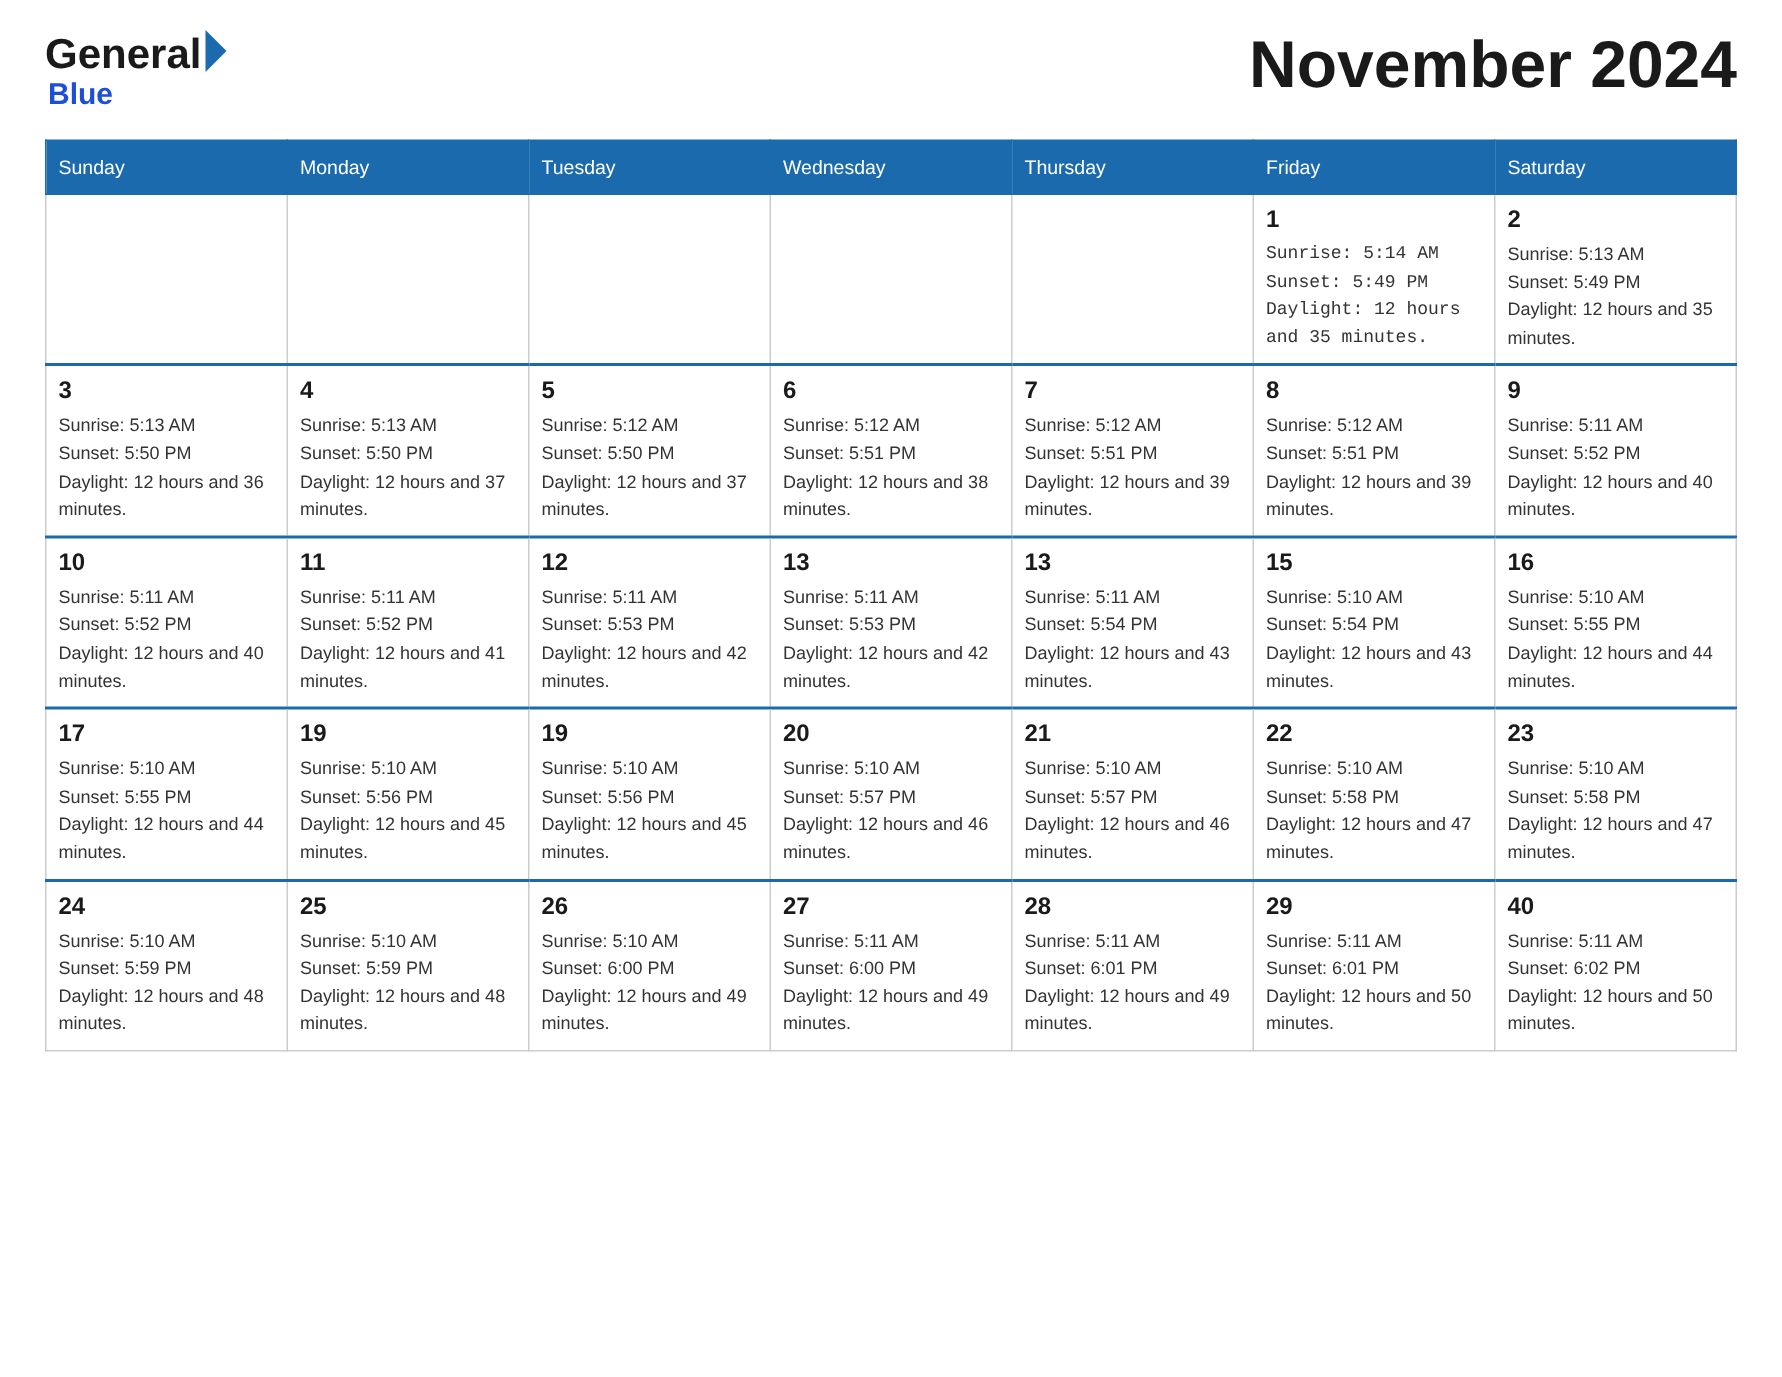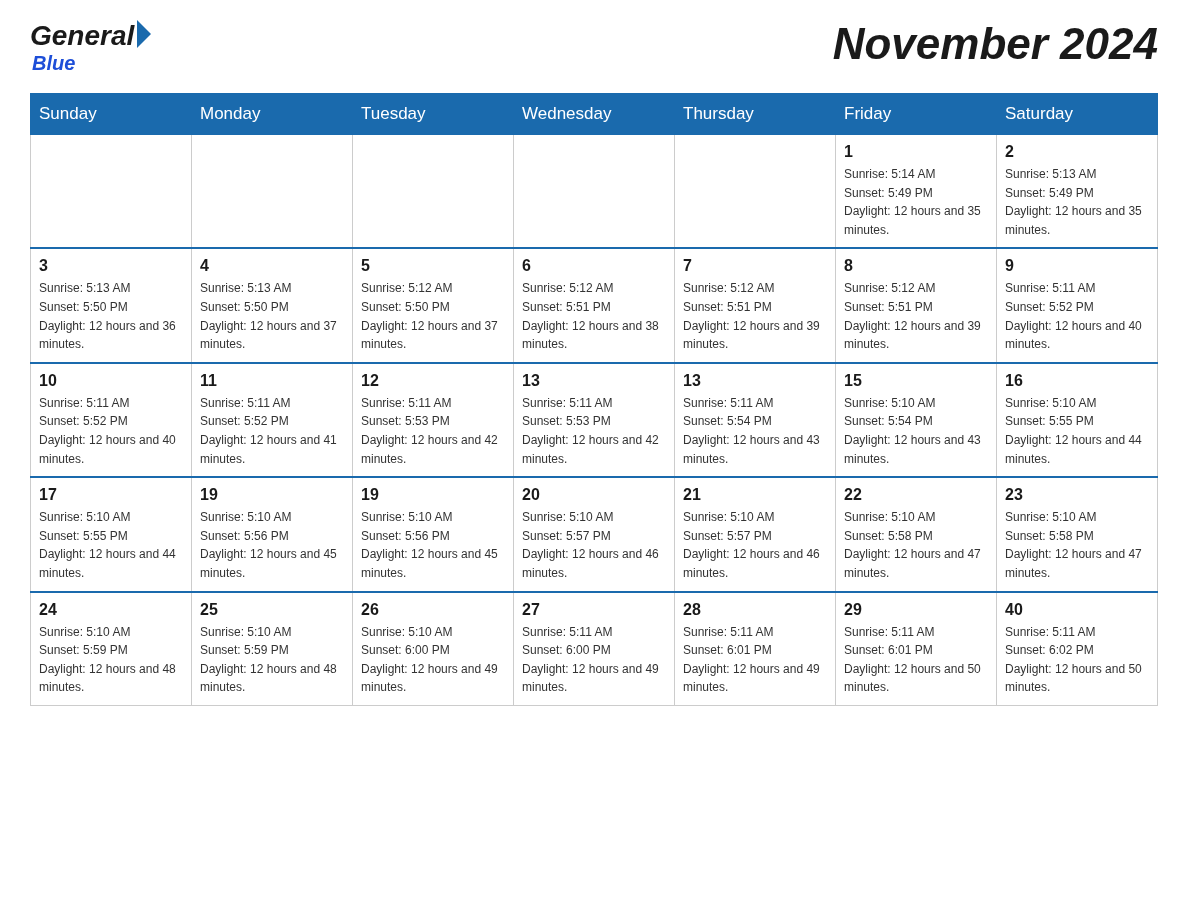--- a/index.html
+++ b/index.html
@@ -8,21 +8,20 @@
       background: #fff;
       padding: 20px 30px;
       width: 1188px;
       min-height: 918px;
     }
     .header {
       display: flex;
       justify-content: space-between;
       align-items: flex-start;
       margin-bottom: 18px;
-      font-style: italic;
     }
     .logo {
       display: flex;
       flex-direction: column;
       align-items: flex-start;
     }
     .logo-top {
       display: flex;
       align-items: center;
     }
@@ -63,21 +62,21 @@
     .calendar {
       width: 100%;
       border-collapse: collapse;
       border: 1px solid #1a6aad;
     }
     .calendar th {
       background-color: #1a6aad;
       color: #fff;
       padding: 10px 8px;
       text-align: left;
-      font-size: 17px;
+      font-size: 13px;
       font-weight: normal;
       border: 1px solid #1a6aad;
     }
     .calendar td {
       vertical-align: top;
       padding: 8px;
       border: 1px solid #ccc;
       width: 14.28%;
       min-height: 110px;
       height: 110px;
@@ -130,21 +129,21 @@
   </thead>
   <tbody id="calendar-body">
   <tr>
         <td class="empty-cell"></td>
         <td class="empty-cell"></td>
         <td class="empty-cell"></td>
         <td class="empty-cell"></td>
         <td class="empty-cell"></td>
         <td>
           <div class="day-number">1</div>
-          <div class="day-info" style="white-space: pre-line;">Sunrise: 5:14 AM
+          <div class="day-info" style="white-space: pre-line; font-family: Liberation Mono, monospace;">Sunrise: 5:14 AM
 Sunset: 5:49 PM
 Daylight: 12 hours and 35 minutes.</div>
         </td>
         <td>
           <div class="day-number">2</div>
           <div class="day-info" style="white-space: pre-line;">Sunrise: 5:13 AM
 Sunset: 5:49 PM
 Daylight: 12 hours and 35 minutes.</div>
         </td>
       </tr>

